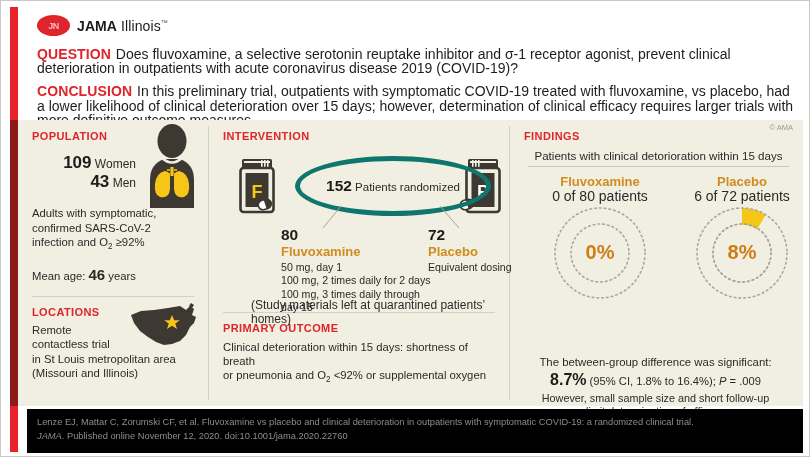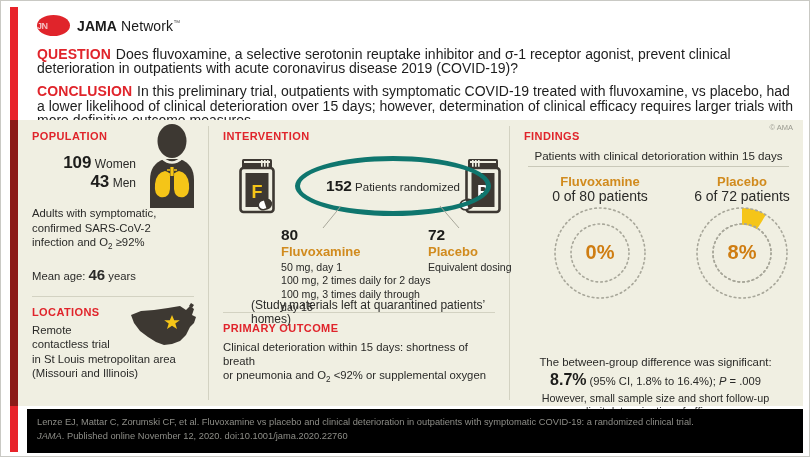--- a/index.html
+++ b/index.html
@@ -14,21 +14,21 @@
   
   .railtop{position:absolute;left:9px;top:6px;width:8px;height:113px;background:#e8232a;}
   .railmid{position:absolute;left:9px;top:119px;width:8px;height:286px;background:#8c1a17;}
   .railbot{position:absolute;left:9px;top:405px;width:8px;height:46px;background:#e8232a;}
 
   
   .header{position:absolute;left:26px;top:6px;right:6px;height:113px;background:#fff;}
   .logo-row{display:flex;align-items:center;gap:7px;padding:8px 0 0 10px;}
   .logo-circle{
     width:33px;height:21px;border-radius:50%;background:#e0242b;
-    display:flex;align-items:center;justify-content:flex-start;
+    display:flex;align-items:center;justify-content:center;
     color:#f4bfc1;font-size:9px;font-weight:bold;letter-spacing:-.5px;
   }
   .logo-text{font-size:14px;color:#1a1a1a;letter-spacing:.1px;}
   .logo-text b{font-weight:bold;}
   .logo-tm{font-size:7px;vertical-align:super;color:#555;}
 
   .qc{padding:11px 4px 0 10px;}
   .qcline{font-size:14px;line-height:14.2px;color:#1d1d1d;margin-bottom:9px;}
   .kw{color:#e0242b;font-weight:bold;letter-spacing:.1px;}
   .qcline b.kw{margin-right:1px;}
@@ -143,21 +143,21 @@
 
   <div class="railtop"></div>
   <div class="railmid"></div>
   <div class="railbot"></div>
 
   <div class="header">
     <div class="logo-row">
       <div class="logo-circle">
           <span>JN</span>
         </div>
-      <div class="logo-text"><b>JAMA</b><span> Network</span><span class="logo-tm">™</span></div>
+      <div class="logo-text"><b>JAMA</b><span> Illinois</span><span class="logo-tm">™</span></div>
     </div>
 
     <div class="qc">
       <div class="qcline">
         <b class="kw">QUESTION</b><span> Does fluvoxamine, a selective serotonin reuptake inhibitor and σ-1 receptor agonist, prevent clinical deterioration in outpatients with acute coronavirus disease 2019 (COVID-19)?</span>
       </div>
       <div class="qcline">
         <b class="kw">CONCLUSION</b><span> In this preliminary trial, outpatients with symptomatic COVID-19 treated with fluvoxamine, vs placebo, had a lower likelihood of clinical deterioration over 15 days; however, determination of clinical efficacy requires larger trials with more definitive outcome measures.</span>
       </div>
     </div>

